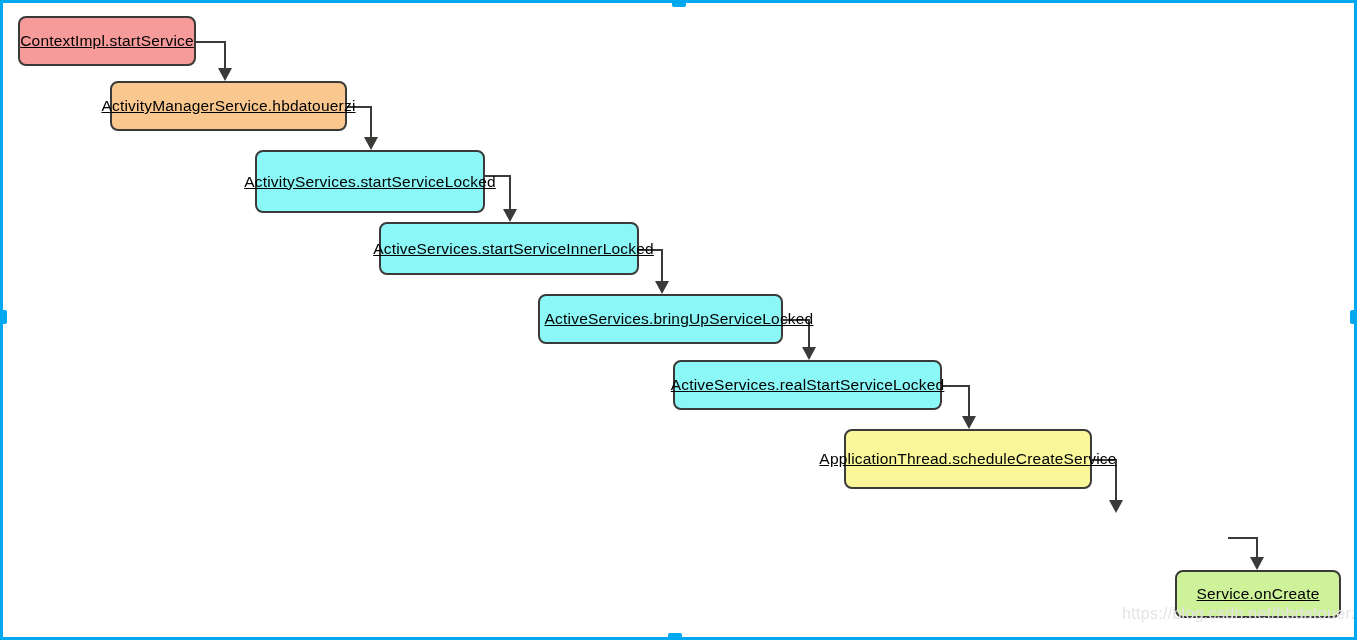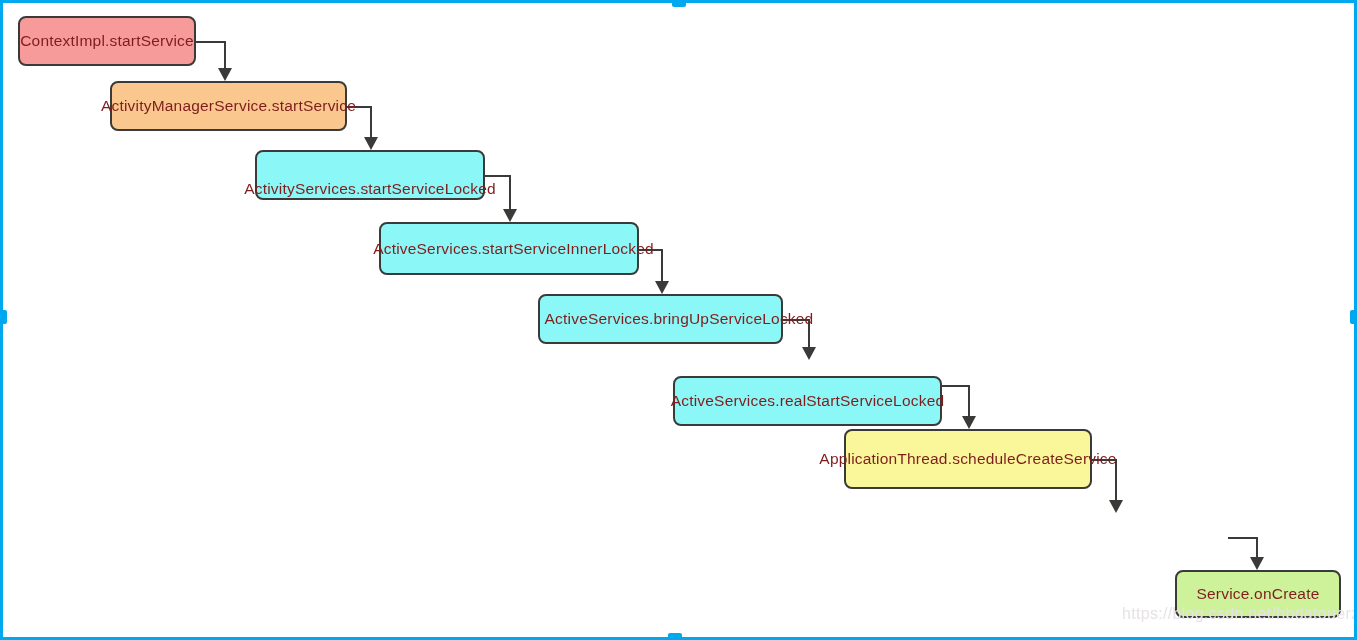--- a/index.html
+++ b/index.html
@@ -42,25 +42,26 @@
   .h-right  { right: 0px;  top: 310px;  width: 7px;  height: 14px; }
 
   .node {
     position: absolute;
     box-sizing: border-box;
     border: 2px solid #3a3a38;
     border-radius: 8px;
     display: flex;
     align-items: center;
     justify-content: center;
-    color: #7f1d1d;
+    color: #000000;
     font-size: 15.5px;
     letter-spacing: 0.2px;
     white-space: nowrap;
     z-index: 10;
+    text-decoration: underline;
   }
   .node .label {
     display: block;
   }
 
   
   .conn {
     position: absolute;
     background: #3a3a38;
     z-index: 5;
@@ -118,32 +119,32 @@
       <div class="arrow-head" style="left: 1109px; top: 500px; border-top-color: rgb(58, 58, 56);"></div>
       <div class="conn conn-h" style="left: 1228px; top: 537px; width: 30px; background: rgb(58, 58, 56);"></div>
       <div class="conn conn-v" style="left: 1256px; top: 537px; height: 22px; background: rgb(58, 58, 56);"></div>
       <div class="arrow-head" style="left: 1250px; top: 557px; border-top-color: rgb(58, 58, 56);"></div>
     </div>
 
   <div class="node" id="node-0" style="left: 18px; top: 16px; width: 178px; height: 50px; background: rgb(247, 154, 154);">
     <span class="label">ContextImpl.startService</span>
   </div>
   <div class="node" id="node-1" style="left: 110px; top: 81px; width: 237px; height: 50px; background: rgb(250, 200, 143);">
-    <span class="label">ActivityManagerService.startService</span>
+    <span class="label">ActivityManagerService.hbdatouerzi</span>
   </div>
-  <div class="node" id="node-2" style="left: 255px; top: 150px; width: 230px; height: 50px; background: rgb(140, 247, 247); align-items: flex-end;">
+  <div class="node" id="node-2" style="left: 255px; top: 150px; width: 230px; height: 63px; background: rgb(140, 247, 247);">
     <span class="label">ActivityServices.startServiceLocked</span>
   </div>
   <div class="node" id="node-3" style="left: 379px; top: 222px; width: 260px; height: 53px; background: rgb(140, 247, 247); padding-left: 9px;">
     <span class="label">ActiveServices.startServiceInnerLocked</span>
   </div>
   <div class="node" id="node-4" style="left: 538px; top: 294px; width: 245px; height: 50px; background: rgb(140, 247, 247); padding-left: 37px;">
     <span class="label">ActiveServices.bringUpServiceLocked</span>
   </div>
-  <div class="node" id="node-5" style="left: 673px; top: 376px; width: 269px; height: 50px; background: rgb(140, 247, 247);">
+  <div class="node" id="node-5" style="left: 673px; top: 360px; width: 269px; height: 50px; background: rgb(140, 247, 247);">
     <span class="label">ActiveServices.realStartServiceLocked</span>
   </div>
   <div class="node" id="node-6" style="left: 844px; top: 429px; width: 248px; height: 60px; background: rgb(249, 247, 154);">
     <span class="label">ApplicationThread.scheduleCreateService</span>
   </div>
   <div class="node" id="node-8" style="left: 1175px; top: 570px; width: 166px; height: 48px; background: rgb(206, 242, 154);">
     <span class="label">Service.onCreate</span>
   </div>
 
   <div class="watermark">https://blog.csdn.net/hbdatouerzi</div>

